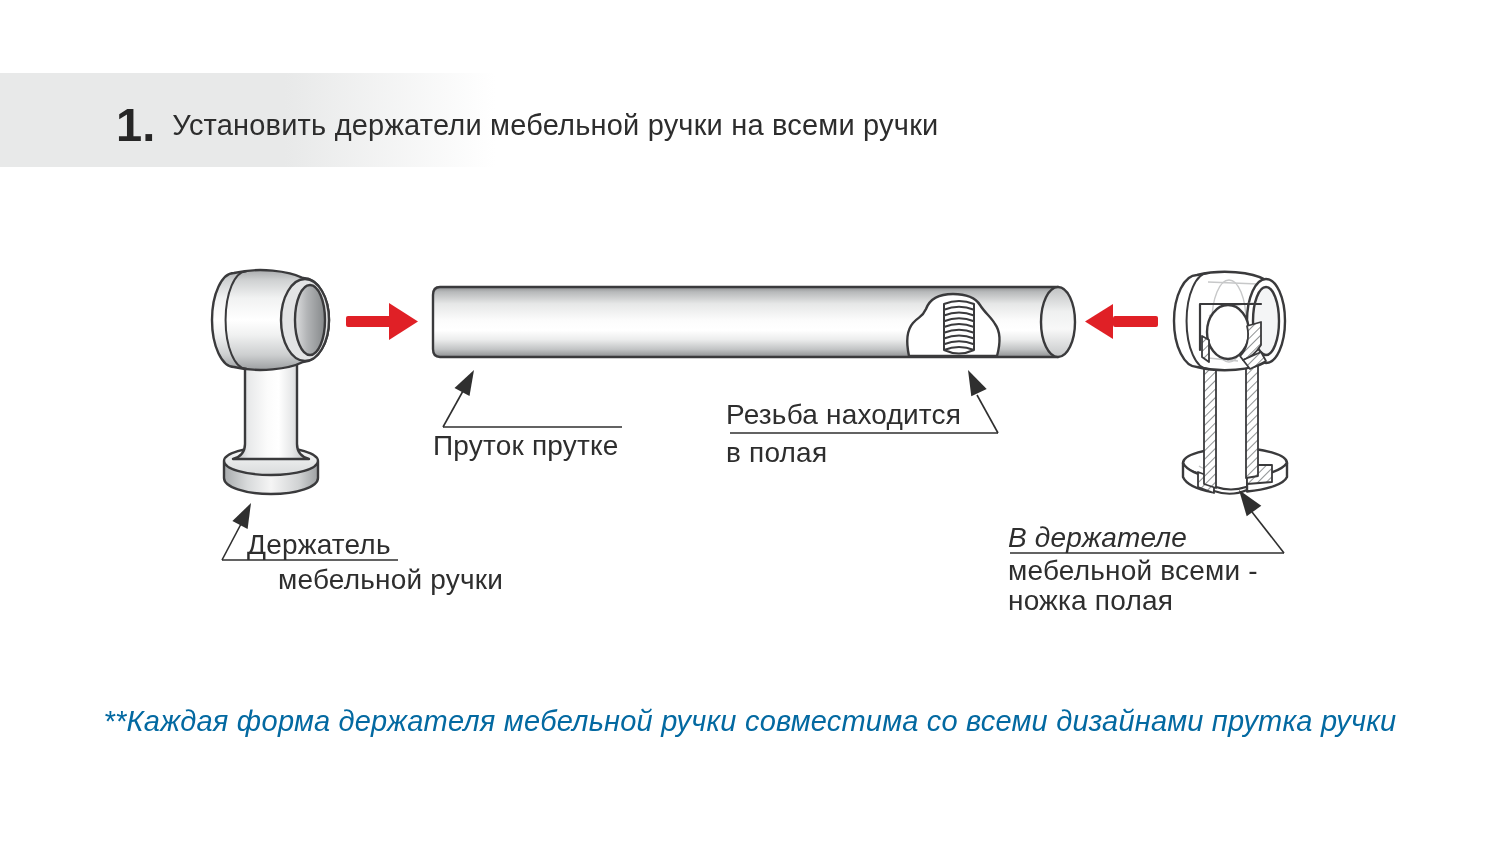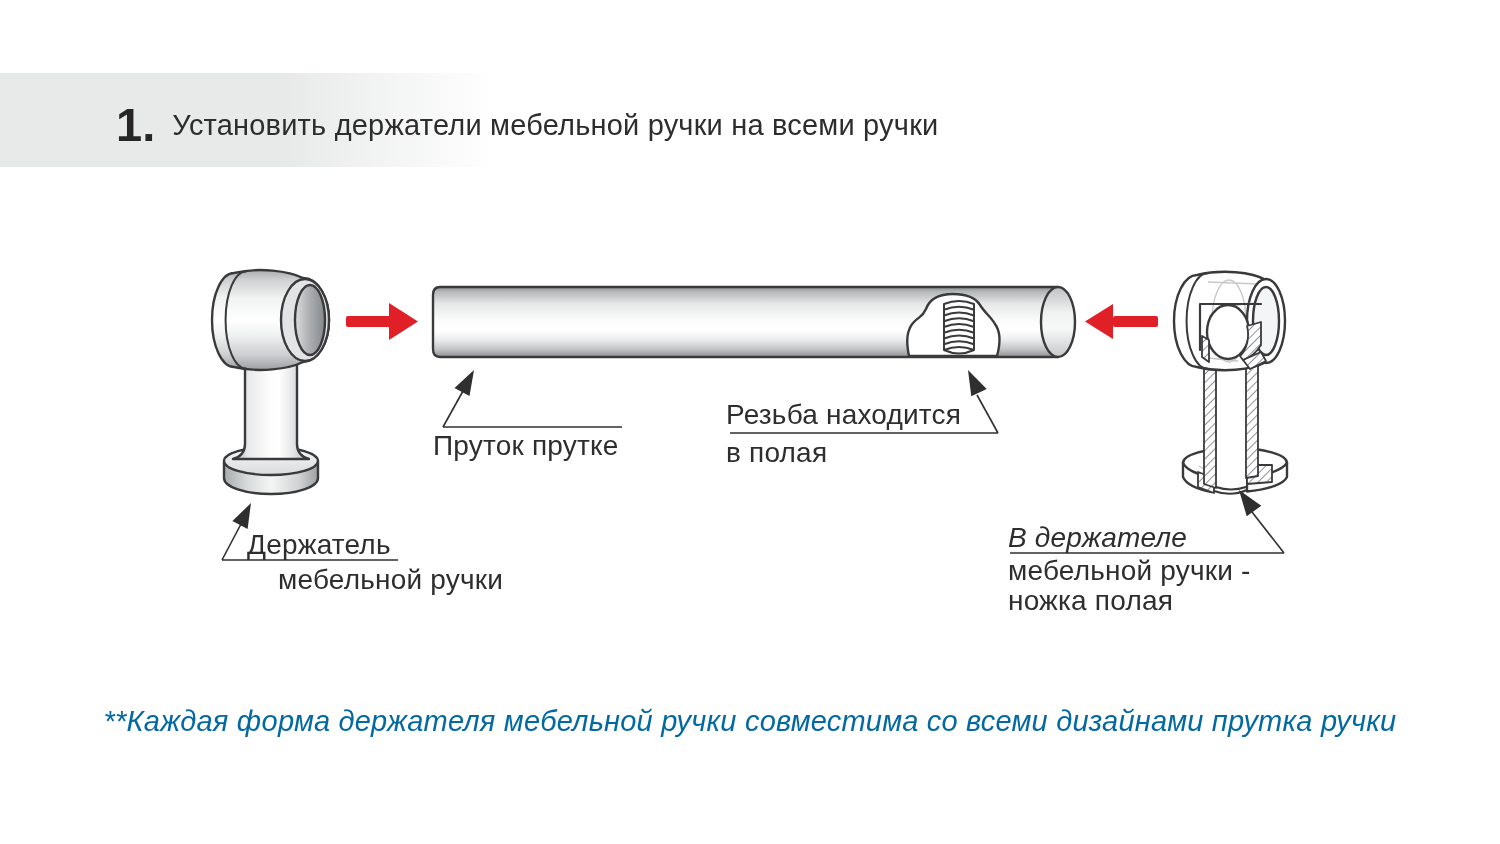--- a/index.html
+++ b/index.html
@@ -216,19 +216,19 @@
 
     <div class="lbl" style="left:247px;top:529px;">Держатель</div>
     <div class="lbl" style="left:247px;top:564px;margin-left:31px;">мебельной ручки</div>
 
     <div class="lbl ctr" style="left:433px;top:430px;width:200px;">Пруток прутке</div>
 
     <div class="lbl ctr" style="left:726px;top:399px;width:284px;">Резьба находится</div>
     <div class="lbl ctr" style="left:726px;top:437px;width:284px;">в полая</div>
 
     <div class="lbl ctr" style="left:1008px;top:522px;width:278px;font-style:italic;">В держателе</div>
-    <div class="lbl ctr" style="left:1008px;top:555px;width:278px;">мебельной ручки -</div>
+    <div class="lbl ctr" style="left:1008px;top:555px;width:278px;">мебельной всеми -</div>
     <div class="lbl ctr" style="left:1008px;top:585px;width:278px;">ножка полая</div>
   </div>
 
   <div class="footnote">**Каждая форма держателя мебельной ручки совместима со всеми дизайнами прутка ручки</div>
 
 </div>
 
 </body></html>

